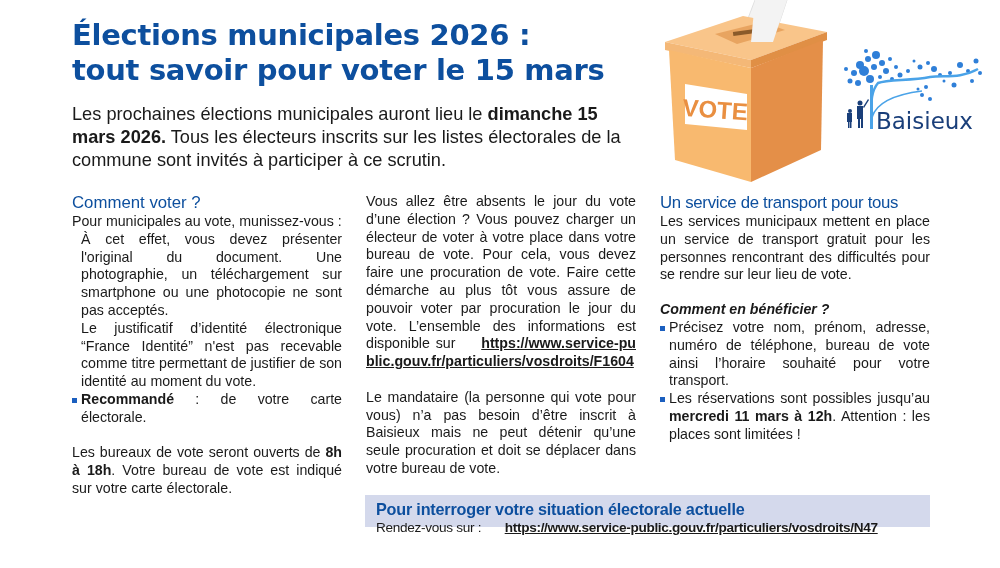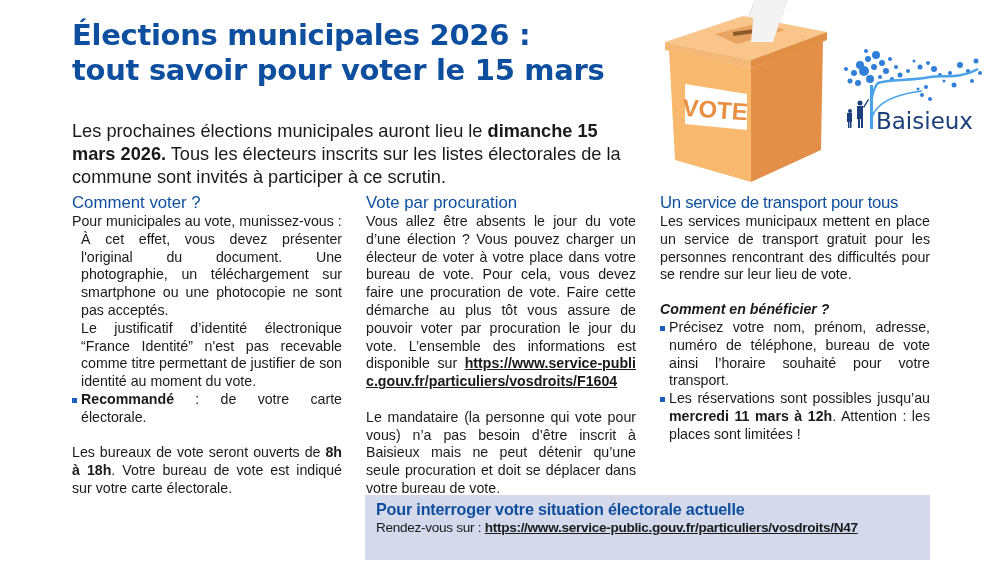--- a/index.html
+++ b/index.html
@@ -6,44 +6,44 @@
   html, body { width: 1000px; height: 568px; background: #ffffff; overflow: hidden; }
   body { font-family: "Liberation Sans", sans-serif; color: #1a1a1a; position: relative; }
 
   .title {
     position: absolute; left: 72px; top: 18px;
     font-family: "DejaVu Sans", sans-serif;
     font-weight: bold; font-size: 29px; line-height: 35px;
     color: #0d4f9e; letter-spacing: -0.3px;
   }
   .lead {
-    position: absolute; left: 72px; top: 120px; width: 570px;
+    position: absolute; left: 72px; top: 103px; width: 570px;
     font-size: 18.2px; line-height: 23px; color: #1a1a1a;
   }
   .lead b { font-weight: bold; }
 
   .col { position: absolute; top: 193px; font-size: 14.2px; line-height: 17.8px; text-align: justify; }
   .col1 { left: 72px; width: 270px; }
   .col2 { left: 366px; width: 270px; }
   .col3 { left: 660px; width: 270px; }
 
   .sec-h { font-weight: normal; font-size: 16.8px; line-height: 20px; color: #0d4f9e; text-align: left; }
   .sub-h { font-weight: bold; font-size: 14.2px; color: #1a1a1a; margin-top: 17px; font-style: italic; }
   .gap { height: 17.8px; }
 
   .bullet { position: relative; padding-left: 9px; }
   .bullet::before {
     content: ""; position: absolute; left: 0; top: 7px;
     width: 5px; height: 5px; background: #1b5fbf;
   }
   .indent { padding-left: 9px; }
-  .link { font-weight: bold; text-decoration: underline; color: #1a1a1a; }
+  .link { font-weight: bold; text-decoration: underline; color: #1a1a1a; margin-left: 20px; }
 
   .infobox {
-    position: absolute; left: 365px; top: 495px; width: 565px; height: 65px;
+    position: absolute; left: 365px; top: 495px; width: 565px; height: 32px;
     background: #d4d9ec; padding: 5px 11px;
   }
   .infobox .ib-title { font-weight: bold; font-size: 16.2px; line-height: 19px; color: #0d4f9e; letter-spacing: -0.2px; }
   .infobox .ib-text { font-size: 13.6px; line-height: 18px; color: #1a1a1a; letter-spacing: -0.3px; }
 
   .ballot { position: absolute; left: 655px; top: 0px; width: 180px; height: 185px; }
   .logo { position: absolute; left: 830px; top: 45px; width: 165px; height: 95px; }
 </style>
 </head>
 <body>
@@ -131,21 +131,20 @@
   <p class="indent">À cet effet, vous devez présenter l'original du document. Une photographie, un téléchargement sur smartphone ou une photocopie ne sont pas acceptés.</p>
   <p class="indent">Le justificatif d’identité électronique “France Identité” n'est pas recevable comme titre permettant de justifier de son identité au moment du vote.</p>
   <div class="bullet">
     <b>Recommandé</b><span> : de votre carte électorale.</span>
   </div>
   <div class="gap"></div>
   <p><span>Les bureaux de vote seront ouverts de </span><b>8h à 18h</b><span>. Votre bureau de vote est indiqué sur votre carte électorale.</span></p>
 </section>
 
 <section class="col col2">
-  <h2 class="sec-h">Vote par procuration</h2>
   <p><span>Vous allez être absents le jour du vote d’une élection ? Vous pouvez charger un électeur de voter à votre place dans votre bureau de vote. Pour cela, vous devez faire une procuration de vote. Faire cette démarche au plus tôt vous assure de pouvoir voter par procuration le jour du vote. L’ensemble des informations est disponible sur </span><a class="link" style="word-break:break-all">https://www.service-public.gouv.fr/particuliers/vosdroits/F1604</a></p>
   <div class="gap"></div>
   <p>Le mandataire (la personne qui vote pour vous) n’a pas besoin d’être inscrit à Baisieux mais ne peut détenir qu’une seule procuration et doit se déplacer dans votre bureau de vote.</p>
 </section>
 
 <section class="col col3">
   <h2 class="sec-h" style="letter-spacing:-0.3px">Un service de transport pour tous</h2>
   <p>Les services municipaux mettent en place un service de transport gratuit pour les personnes rencontrant des difficultés pour se rendre sur leur lieu de vote.</p>
   <h3 class="sub-h">Comment en bénéficier ?</h3>
   <div class="bullet">Précisez votre nom, prénom, adresse, numéro de téléphone, bureau de vote ainsi l’horaire souhaité pour votre transport.</div>

